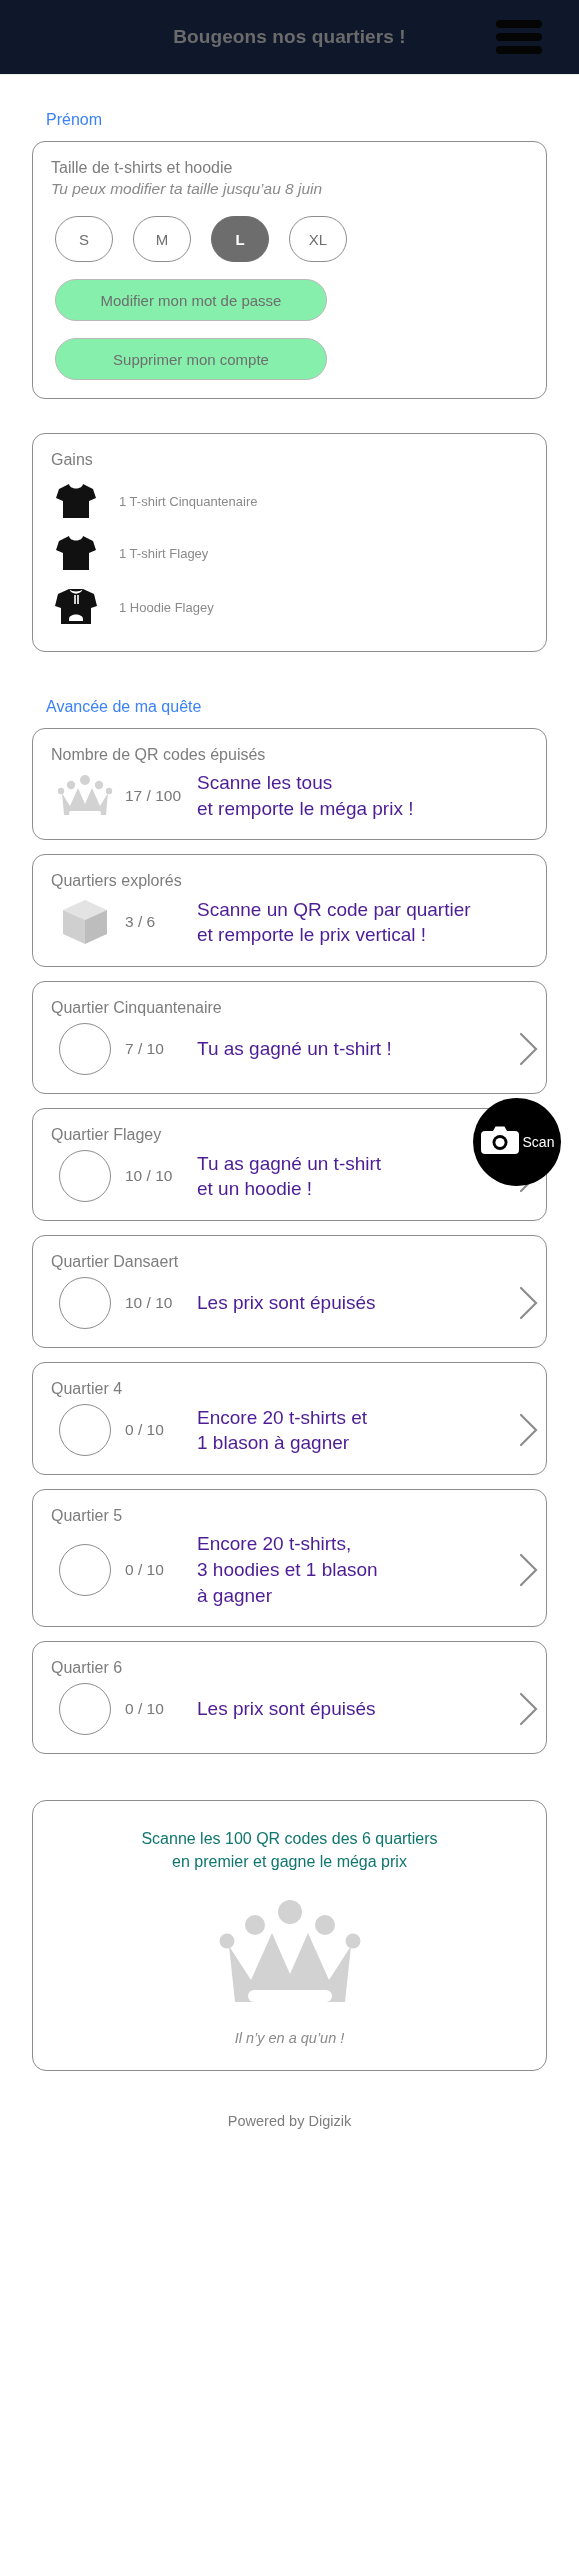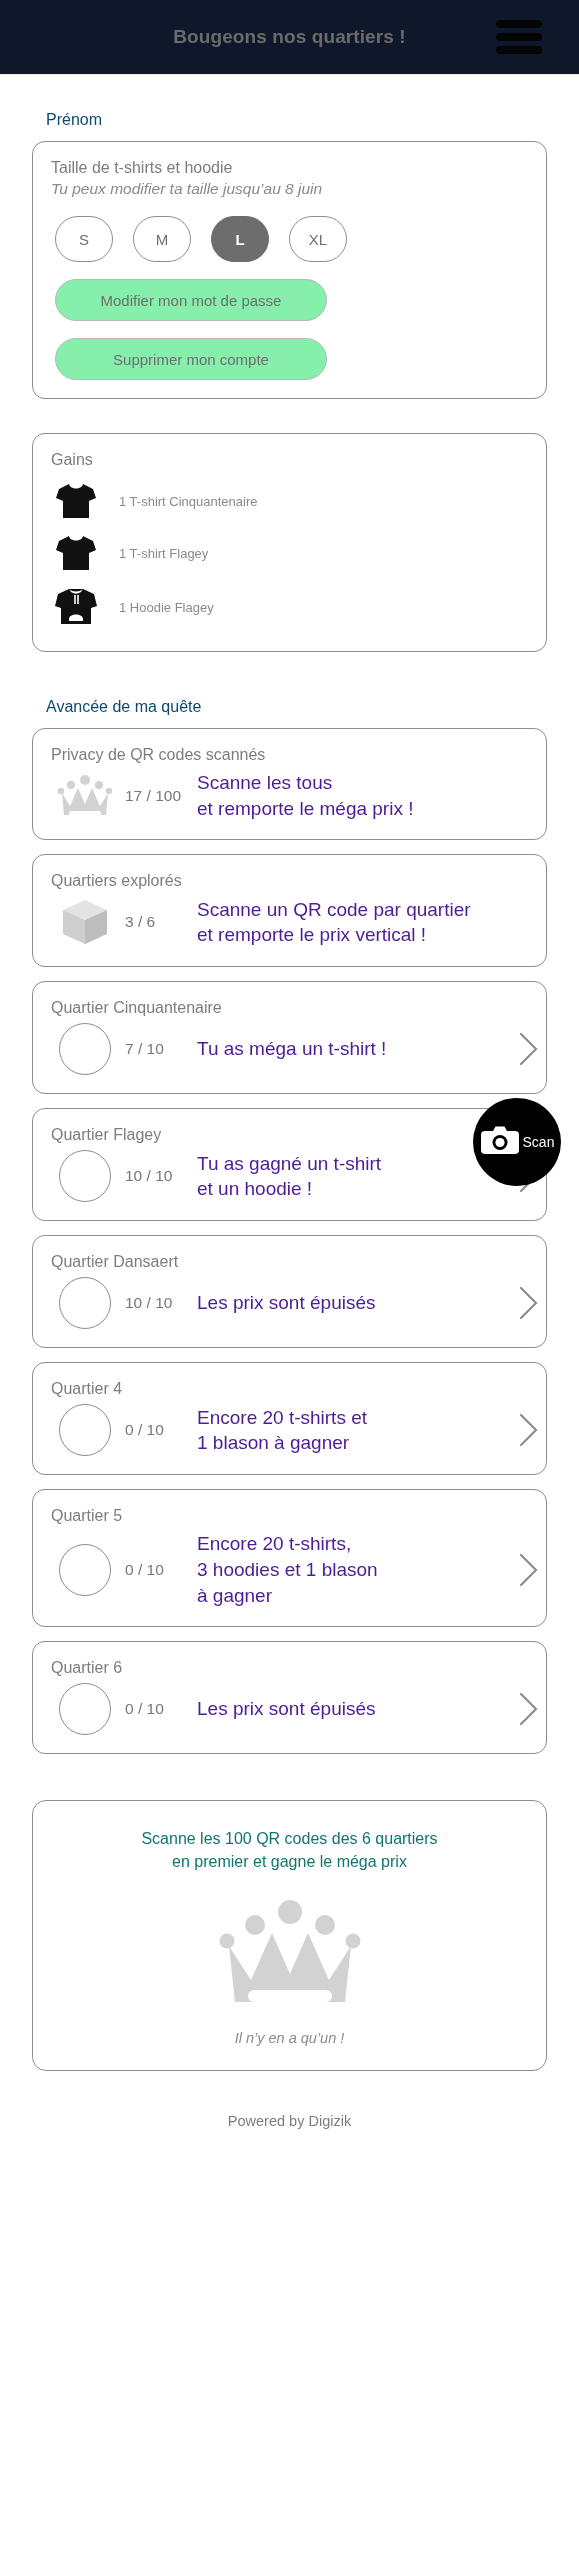--- a/index.html
+++ b/index.html
@@ -46,21 +46,21 @@
     height: 8px;
     width: 100%;
     background: #050505;
     border-radius: 5px;
   }
 
   
   .content { padding: 0 32px; }
   .section-label {
     font-size: 16px;
-    color: #0c4a6e;
+    color: #3b82f6;
     margin: 36px 0 12px 14px;
   }
 
   .card {
     border: 1.6px solid #8d8d8d;
     border-radius: 13px;
     background: #fff;
     padding: 17px 0 18px 18px;
     position: relative;
     overflow: hidden;
@@ -297,21 +297,21 @@
             <rect fill="#ffffff" x="38" y="30" width="5" height="2"></rect>
           </svg>
         </div>
         <div class="gain-label">1 Hoodie Flagey</div>
       </div>
     </div>
 
     <div class="section-label" style="margin-top:46px;">Avancée de ma quête</div>
 
     <div class="card quest-card" style="margin-top:8px;">
-      <div class="card-title">Privacy de QR codes scannés</div>
+      <div class="card-title">Nombre de QR codes épuisés</div>
       <div class="quest-body">
         <div class="quest-icon">
           <svg width="58" height="46" viewBox="0 0 58 46">
             <circle cx="29" cy="7" r="5" fill="#d2d2d2"></circle>
             <circle cx="15" cy="12" r="4.2" fill="#d2d2d2"></circle>
             <circle cx="43" cy="12" r="4.2" fill="#d2d2d2"></circle>
             <circle cx="5" cy="18" r="3.2" fill="#d2d2d2"></circle>
             <circle cx="53" cy="18" r="3.2" fill="#d2d2d2"></circle>
             <path fill="#d2d2d2" d="M6 20 L14 33 L22 15 L29 31 L36 15 L44 33 L52 20 L50 42 L8 42 Z"></path>
             <rect x="13" y="38" width="32" height="4.5" rx="2" fill="#ffffff"></rect>
@@ -344,21 +344,21 @@
     </div>
 
     <div class="card quest-card">
       <div class="card-title">Quartier Cinquantenaire</div>
       <div class="quest-body">
         <div class="quest-icon">
             <div class="circle-ring"></div>
           </div>
         <div class="quest-count">7 / 10</div>
         <div class="quest-desc">
-          <div>Tu as méga un t-shirt !</div>
+          <div>Tu as gagné un t-shirt !</div>
         </div>
         <div class="chevron">
           <svg width="22" height="34" viewBox="0 0 22 34">
               <path d="M3 2 L18 17 L3 32" stroke="#8d8d8d" stroke-width="2.2" fill="none" stroke-linecap="round"></path>
             </svg>
         </div>
       </div>
     </div>
 
     <div class="card quest-card">

